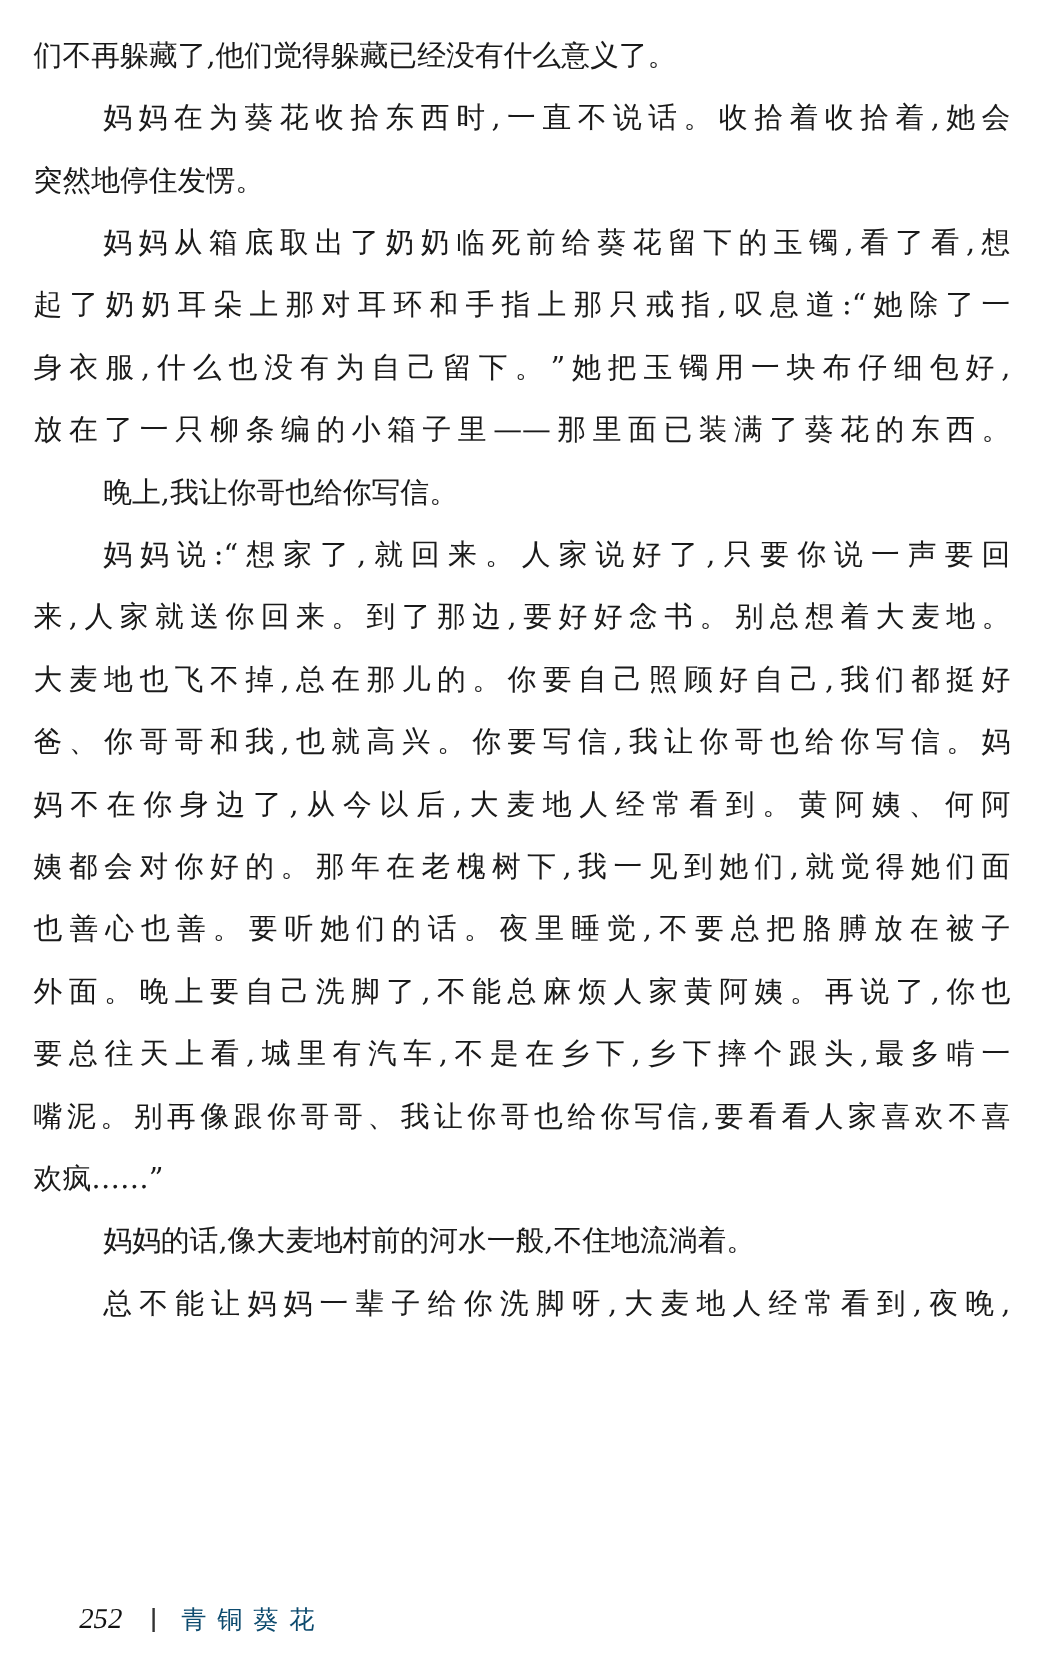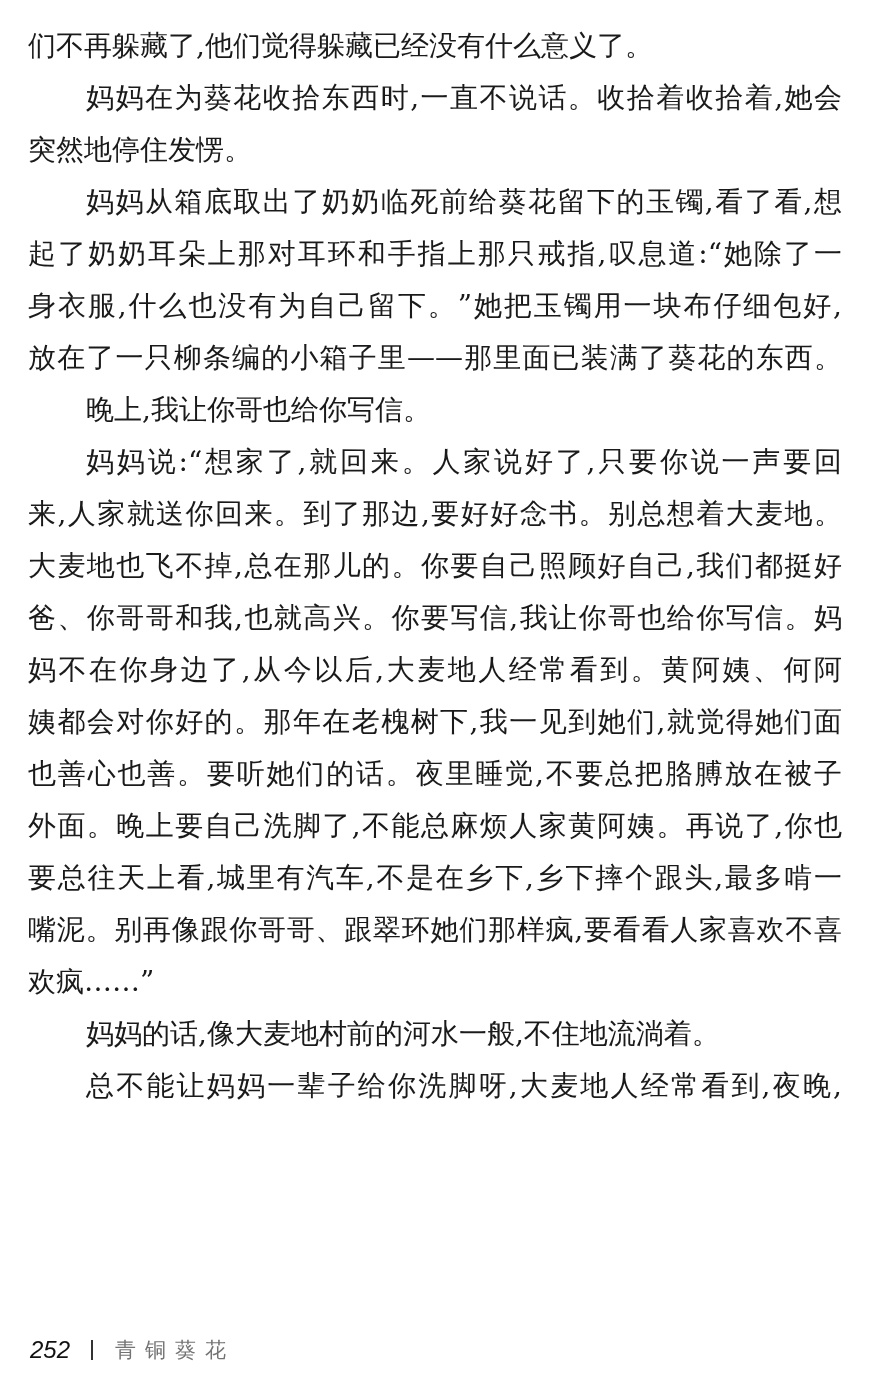--- a/index.html
+++ b/index.html
@@ -25,58 +25,59 @@
   .text-block {
     position: absolute;
     left: 28px;
     top: 20px;
     width: 814px;
   }
   .line {
     display: block;
     height: 52px;
     line-height: 52px;
-    font-size: 28px;
+    font-size: 24px;
     white-space: nowrap;
     text-align: justify;
     text-align-last: justify;
     letter-spacing: 0px;
   }
   .line.indent {
     padding-left: 58px;
   }
   .line.last {
     text-align-last: left;
   }
   .footer {
     position: absolute;
     left: 30px;
     top: 1330px;
     height: 40px;
     display: flex;
     align-items: center;
   }
   .page-number {
-    font-family: Liberation Sans, sans-serif;
+    font-family: Liberation Serif, serif;
     font-style: italic;
     font-size: 24px;
     color: #111;
     width: 48px;
+    margin-left: 36px;
   }
   .separator {
     width: 2px;
     height: 20px;
     background: #333;
     margin-left: 13px;
     margin-right: 22px;
   }
   .book-title {
     font-family: "DejaVu Sans", "Liberation Sans", sans-serif;
     font-size: 21px;
-    color: #737373;
+    color: #0c4a6e;
     letter-spacing: 9px;
   }
 </style>
 </head>
 <body>
 
 <div class="page">
   <div class="text-block" id="text-block">
       <span class="line last">们不再躲藏了,他们觉得躲藏已经没有什么意义了。</span>
       <span class="line indent">妈妈在为葵花收拾东西时,一直不说话。收拾着收拾着,她会</span>
@@ -88,21 +89,21 @@
       <span class="line indent last">晚上,我让你哥也给你写信。</span>
       <span class="line indent">妈妈说:“想家了,就回来。人家说好了,只要你说一声要回</span>
       <span class="line">来,人家就送你回来。到了那边,要好好念书。别总想着大麦地。</span>
       <span class="line">大麦地也飞不掉,总在那儿的。你要自己照顾好自己,我们都挺好</span>
       <span class="line">爸、你哥哥和我,也就高兴。你要写信,我让你哥也给你写信。妈</span>
       <span class="line">妈不在你身边了,从今以后,大麦地人经常看到。黄阿姨、何阿</span>
       <span class="line">姨都会对你好的。那年在老槐树下,我一见到她们,就觉得她们面</span>
       <span class="line">也善心也善。要听她们的话。夜里睡觉,不要总把胳膊放在被子</span>
       <span class="line">外面。晚上要自己洗脚了,不能总麻烦人家黄阿姨。再说了,你也</span>
       <span class="line">要总往天上看,城里有汽车,不是在乡下,乡下摔个跟头,最多啃一</span>
-      <span class="line">嘴泥。别再像跟你哥哥、跟翠环她们那样疯,要看看人家喜欢不喜</span>
+      <span class="line">嘴泥。别再像跟你哥哥、我让你哥也给你写信,要看看人家喜欢不喜</span>
       <span class="line last">欢疯……”</span>
       <span class="line indent last">妈妈的话,像大麦地村前的河水一般,不住地流淌着。</span>
       <span class="line indent">总不能让妈妈一辈子给你洗脚呀,大麦地人经常看到,夜晚,</span>
     </div>
 
   <div class="footer">
     <span class="page-number">252</span>
     <span class="separator"></span>
     <span class="book-title">青铜葵花</span>
   </div>

